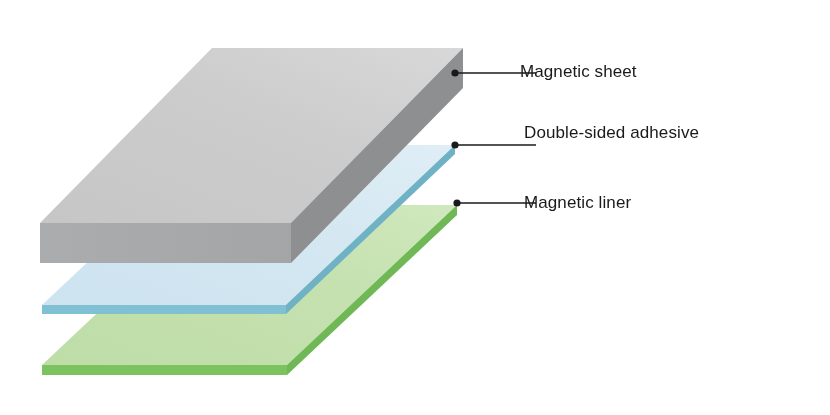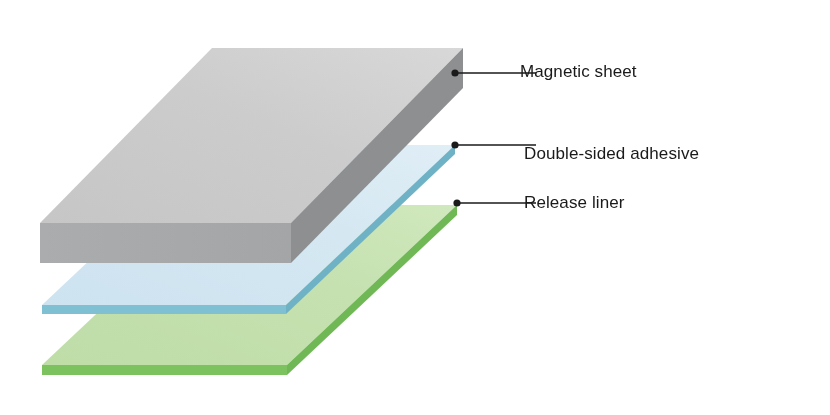--- a/index.html
+++ b/index.html
@@ -90,17 +90,17 @@
       <line x1="455" y1="145" x2="536" y2="145" stroke="#1a1a1a" stroke-width="1.6"></line>
       <circle cx="455" cy="145" r="3.6" fill="#1a1a1a"></circle>
 
       <line x1="457" y1="203" x2="536" y2="203" stroke="#1a1a1a" stroke-width="1.6"></line>
       <circle cx="457" cy="203" r="3.6" fill="#1a1a1a"></circle>
     </g>
   </svg>
 
   <div class="callout-label" style="left:520px; top:63px;">Magnetic sheet</div>
 
-  <div class="callout-label" style="left:524px; top:145px;">Double-sided adhesive</div>
+  <div class="callout-label" style="left:524px; top:124px;">Double-sided adhesive</div>
 
-  <div class="callout-label" style="left:524px; top:194px;">Release liner</div>
+  <div class="callout-label" style="left:524px; top:194px;">Magnetic liner</div>
 
 </div>
 
 </body></html>

